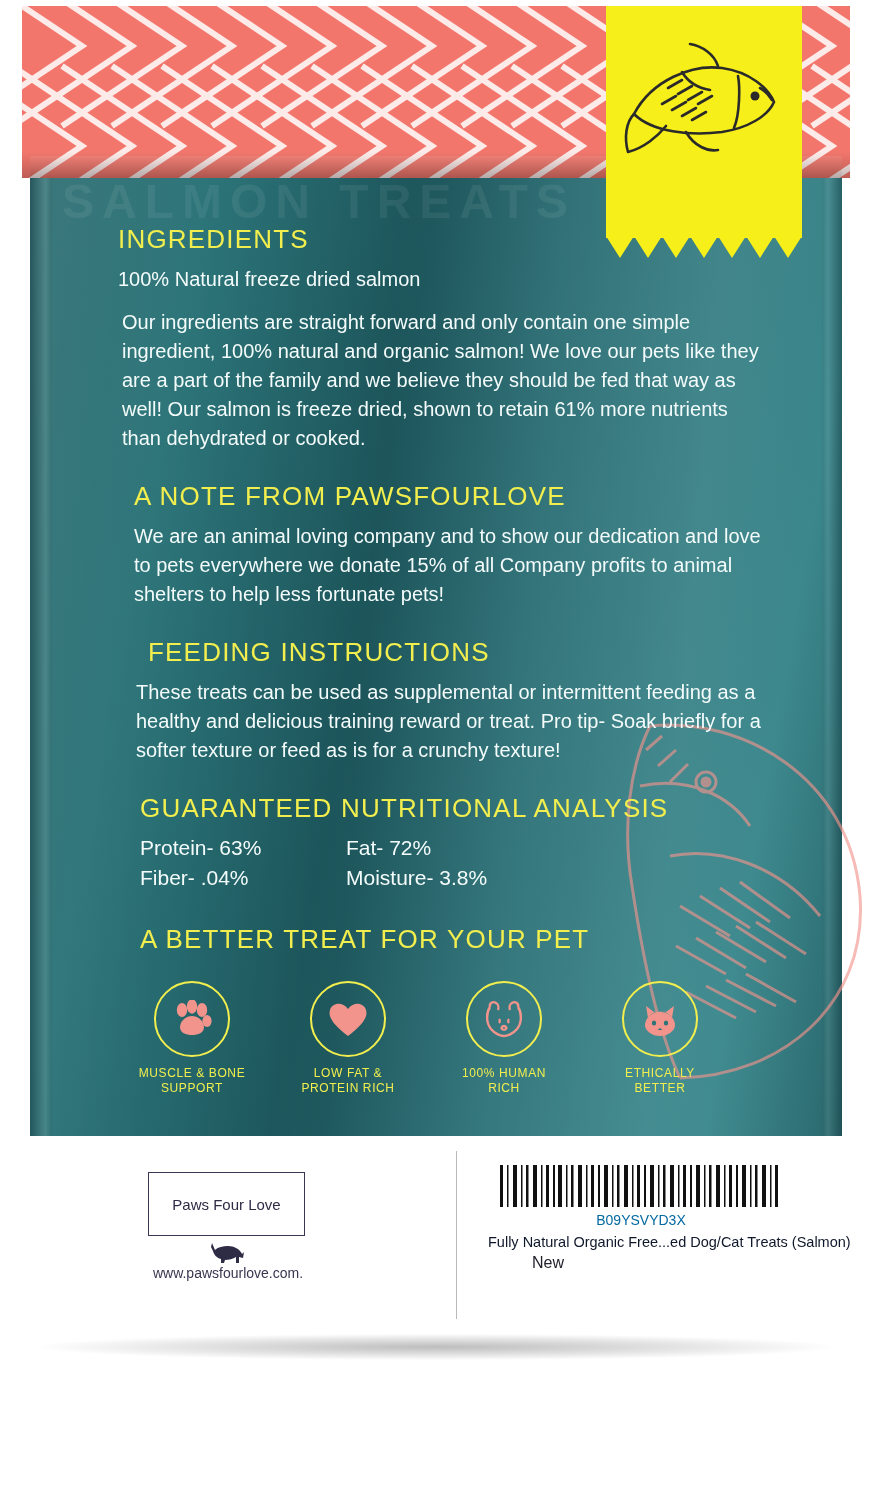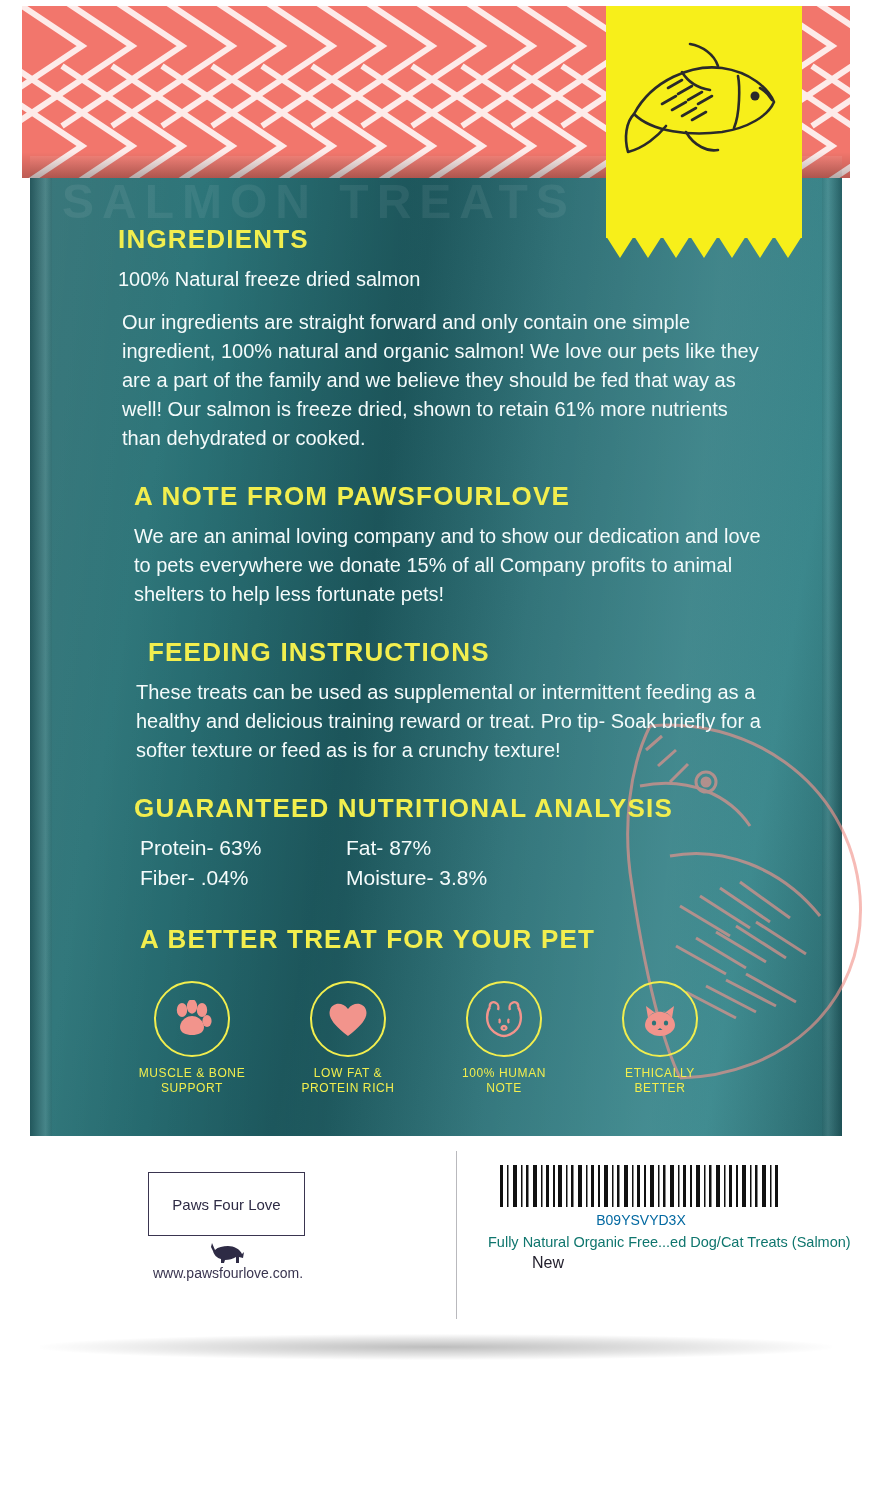--- a/index.html
+++ b/index.html
@@ -144,21 +144,21 @@
     left: 96px;
     top: 218px;
     width: 650px;
     color: #ffffff;
   }
   .h {
     color: #f2ee4e;
     font-size: 26px;
     letter-spacing: 1.2px;
     margin: 0 0 10px 0;
-    font-weight: 700;
+    font-weight: 400;
   }
   .h2 { margin-top: 28px; }
   .p {
     font-size: 20px;
     line-height: 29px;
     margin: 0 0 4px 0;
     color: #f4fbfb;
     font-weight: 300;
   }
   .block { margin-bottom: 10px; }
@@ -264,21 +264,21 @@
     width: 286px;
     text-align: center;
     font-size: 14px;
     color: #0369a1;
   }
   .ftitle {
     position: absolute;
     left: 430px;
     top: 97px;
     font-size: 14.5px;
-    color: #0f766e;
+    color: #0f172a;
   }
   .fnew {
     position: absolute;
     left: 430px;
     top: 117px;
     font-size: 16px;
     color: #24212e;
     margin-left: 44px;
   }
 
@@ -393,24 +393,24 @@
       <h2 class="h">INGREDIENTS</h2>
       <p class="p">100% Natural freeze dried salmon</p>
       <p class="p block" style="margin-top:14px; margin-left:4px;">Our ingredients are straight forward and only contain one simple ingredient, 100% natural and organic salmon! We love our pets like they are a part of the family and we believe they should be fed that way as well! Our salmon is freeze dried, shown to retain 61% more nutrients than dehydrated or cooked.</p>
 
       <h2 class="h h2" style="margin-left:16px;">A NOTE FROM PAWSFOURLOVE</h2>
       <p class="p indent">We are an animal loving company and to show our dedication and love to pets everywhere we donate 15% of all Company profits to animal shelters to help less fortunate pets!</p>
 
       <h2 class="h h2" style="margin-left:30px;">FEEDING INSTRUCTIONS</h2>
       <p class="p" style="margin-left:18px;">These treats can be used as supplemental or intermittent feeding as a healthy and delicious training reward or treat. Pro tip- Soak briefly for a softer texture or feed as is for a crunchy texture!</p>
 
-      <h2 class="h h2" style="margin-left:16px;">GUARANTEED NUTRITIONAL ANALYSIS</h2>
+      <h2 class="h h2" style="margin-left:22px;">GUARANTEED NUTRITIONAL ANALYSIS</h2>
       <div class="nutri">
         <div>Protein- 63%</div>
-        <div>Fat- 87%</div>
+        <div>Fat- 72%</div>
         <div>Fiber- .04%</div>
         <div>Moisture- 3.8%</div>
       </div>
 
       <h2 class="h h2" style="margin-left:22px; margin-top:34px;">A BETTER TREAT FOR YOUR PET</h2>
 
       <div class="badges">
 
         <div class="badge">
           <div class="badge-circle">
@@ -450,21 +450,21 @@
                 <path d="M9 8 C 8 4, 12 2, 15 4 C 17 5, 18 8, 17 11"></path>
                 <path d="M37 8 C 38 4, 34 2, 31 4 C 29 5, 28 8, 29 11"></path>
                 <path d="M18 20 C 19 21, 19 23, 18 24"></path>
                 <path d="M28 20 C 27 21, 27 23, 28 24"></path>
                 <path d="M23 27 C 21 27, 20 29, 21 30 C 22 31, 24 31, 25 30 C 26 29, 25 27, 23 27 Z"></path>
               </g>
             </svg>
           </div>
           <div class="badge-label">
             <span>100% HUMAN</span><br>
-            <span>NOTE</span>
+            <span>RICH</span>
           </div>
         </div>
 
         <div class="badge">
           <div class="badge-circle">
             <svg width="42" height="38" viewBox="0 0 42 38">
               <g fill="#f2948c">
                 <path d="M7 6 L 9 18 C 12 13, 18 11, 21 11 C 24 11, 30 13, 33 18 L 35 6 L 27 12 C 25 11, 17 11, 15 12 Z"></path>
                 <path d="M21 12 C 30 12, 36 19, 36 25 C 36 31, 29 36, 21 36 C 13 36, 6 31, 6 25 C 6 19, 12 12, 21 12 Z"></path>
               </g>

